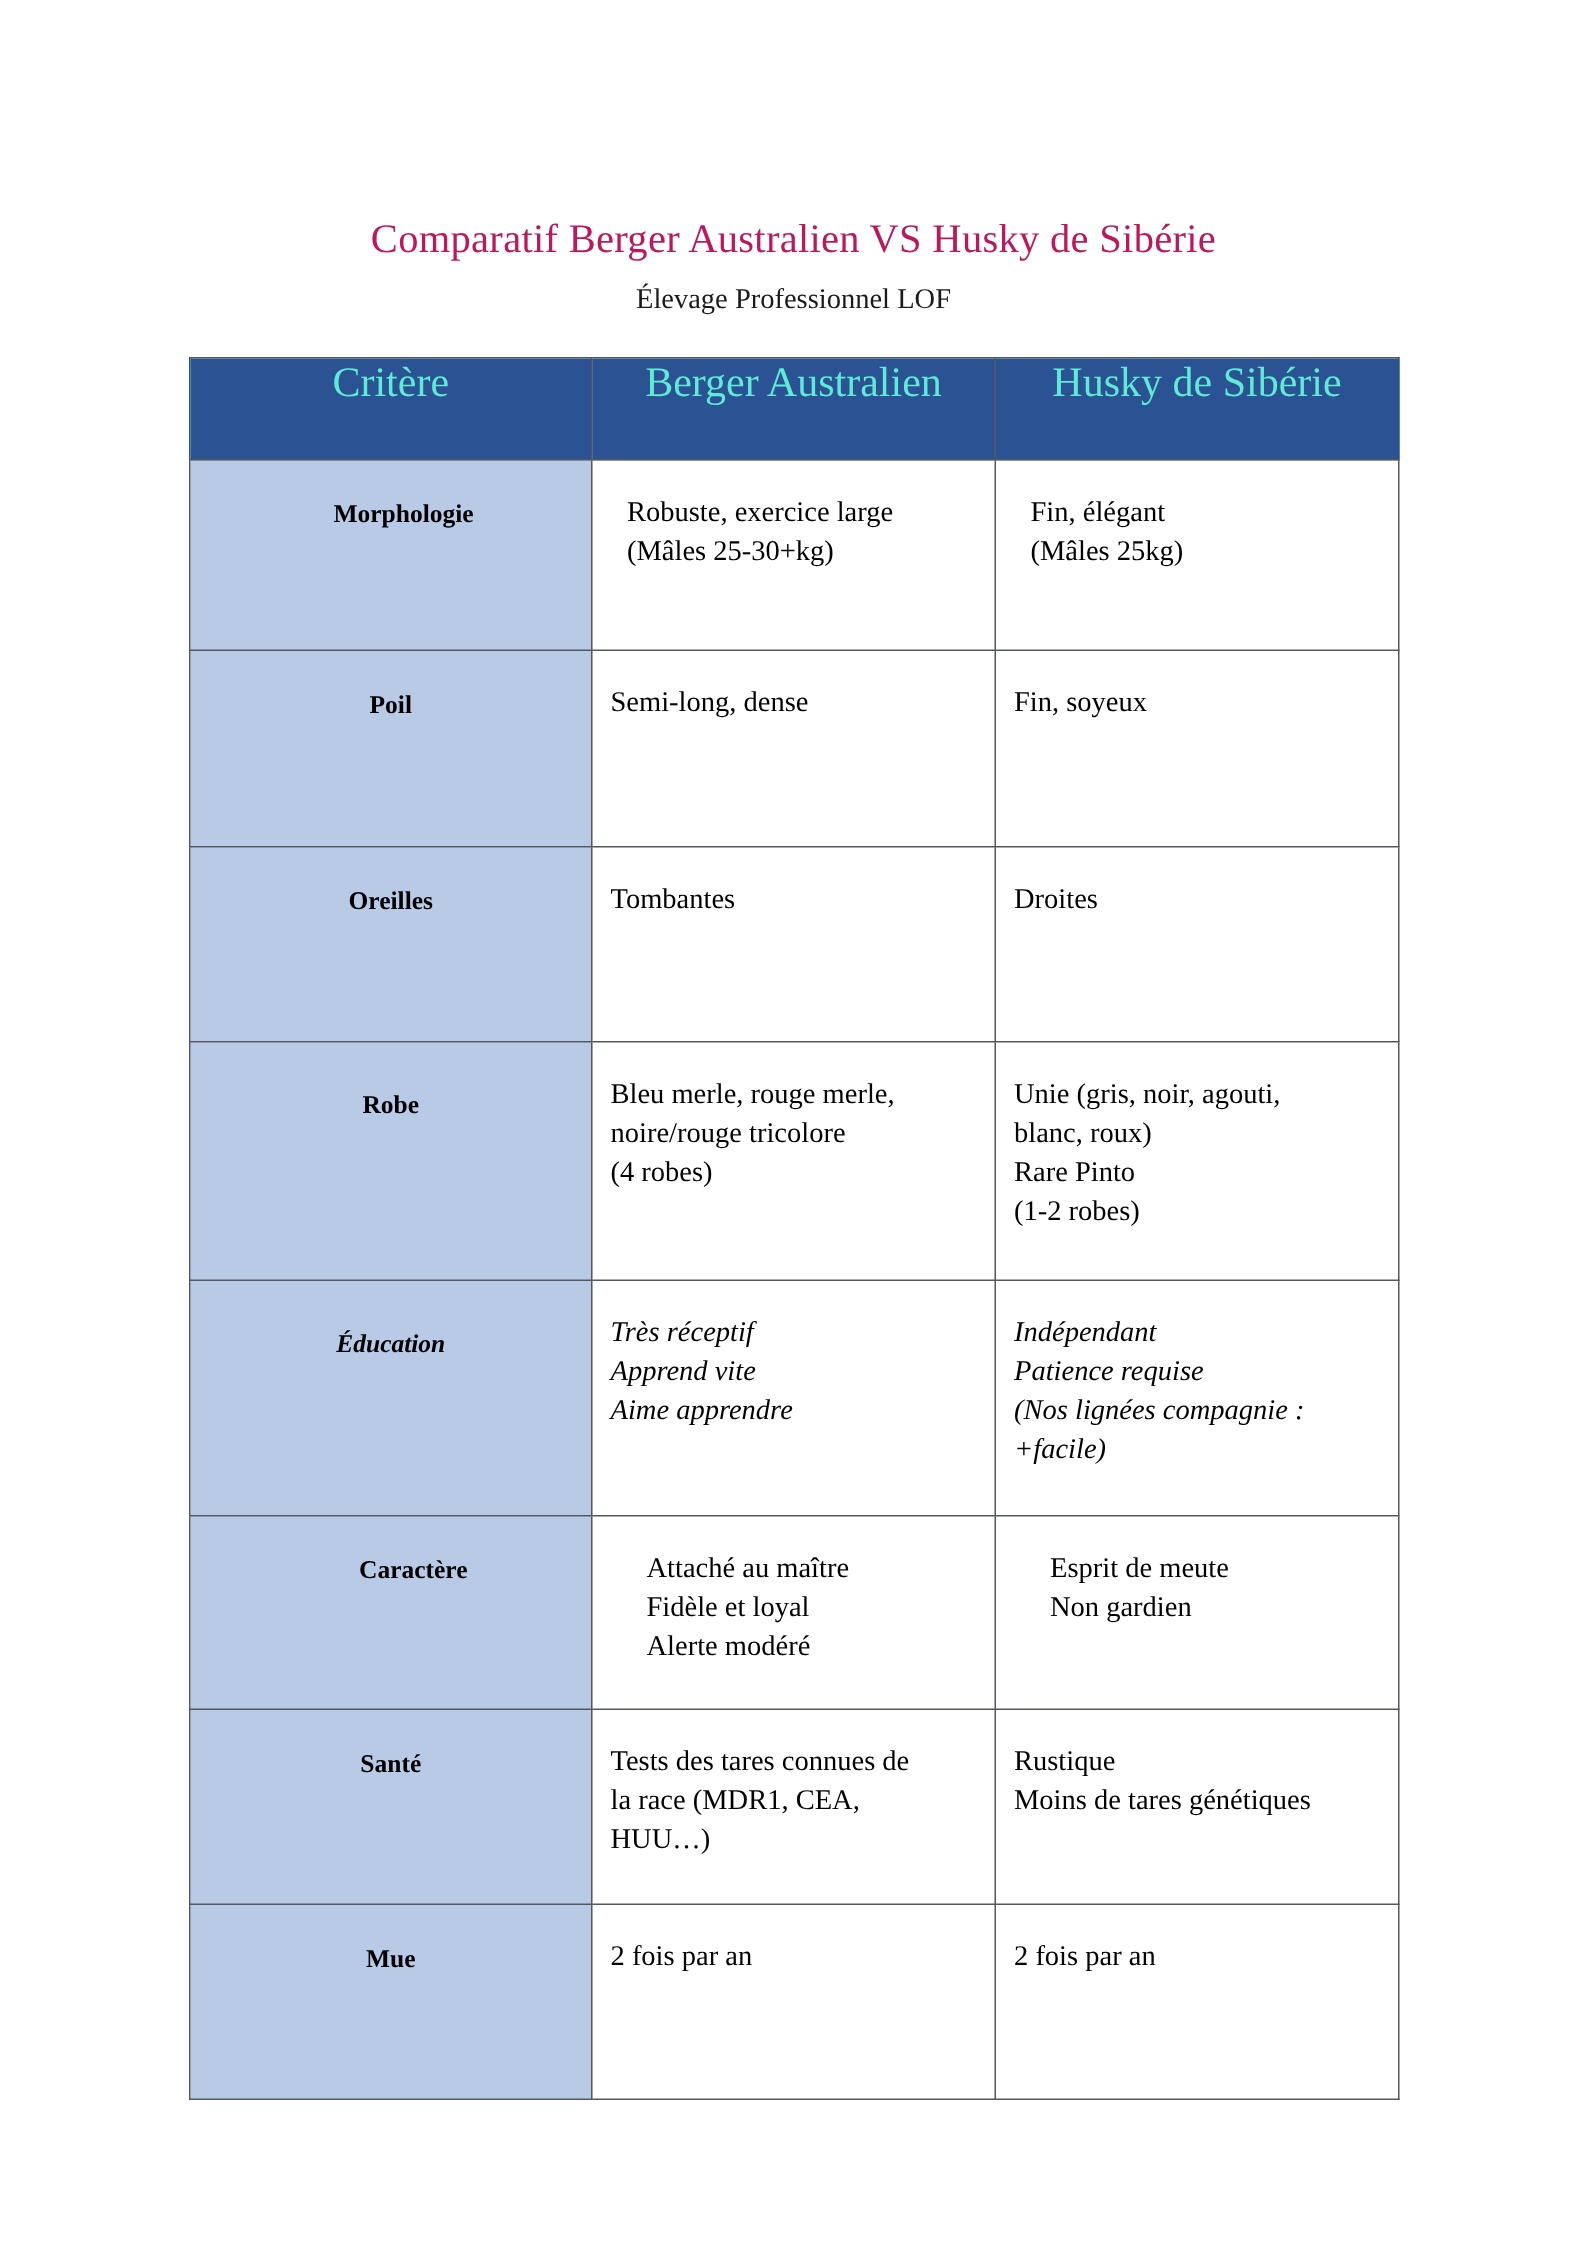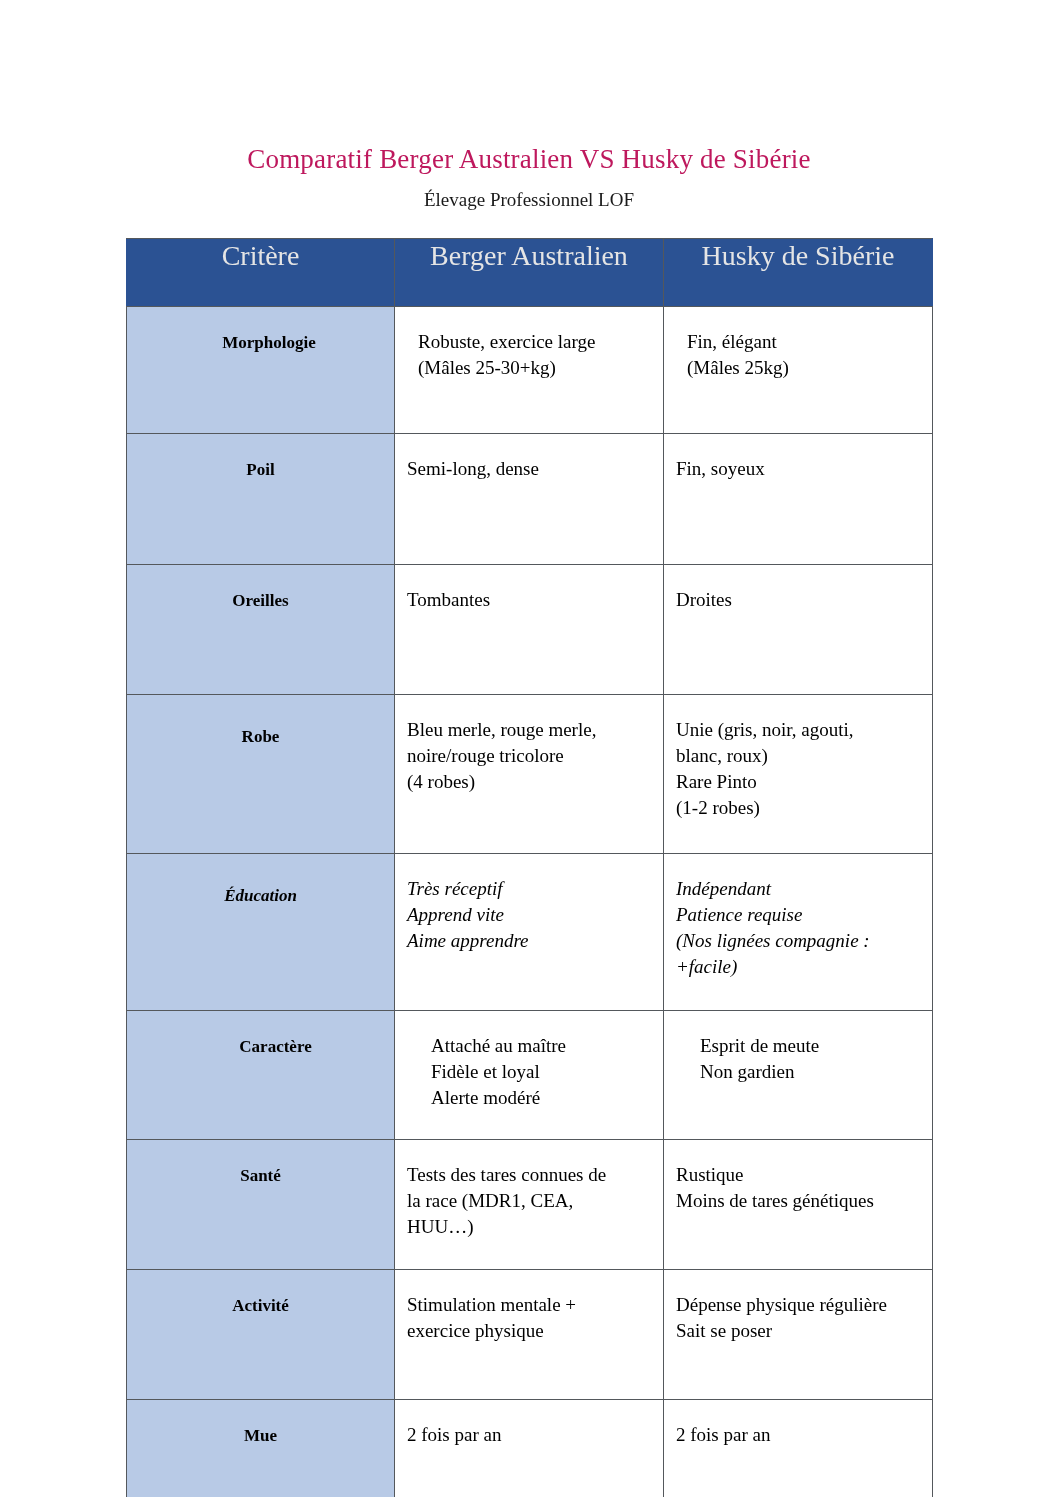--- a/index.html
+++ b/index.html
@@ -56,21 +56,21 @@
   .comparison-table col.col-husky    { width: 269px; }
 
   .comparison-table th,
   .comparison-table td {
     border: 1px solid #54585c;
     vertical-align: top;
     padding: 0;
   }
   thead th {
     background: #2B5293;
-    color: #e5e5e5;
+    color: #5eead4;
     font-weight: normal;
     font-size: 28px;
     line-height: 34px;
     text-align: center;
     height: 68px;
     border-color: #2B5293;
     border-left-color: #9DB4DB;
     border-right-color: #9DB4DB;
     vertical-align: top;
     padding-top: 9px;
@@ -215,31 +215,20 @@
           <span class="cell-line">Tests des tares connues de</span>
           <span class="cell-line">la race (MDR1, CEA,</span>
           <span class="cell-line">HUU…)</span>
         </td>
         <td class="value-cell">
           <span class="cell-line">Rustique</span>
           <span class="cell-line">Moins de tares génétiques</span>
         </td>
       </tr>
 
-      <tr class="row-activite">
-        <td class="criteria-cell">Activité</td>
-        <td class="value-cell">
-          <span class="cell-line">Stimulation mentale +</span>
-          <span class="cell-line">exercice physique</span>
-        </td>
-        <td class="value-cell">
-          <span class="cell-line">Dépense physique régulière</span>
-          <span class="cell-line">Sait se poser</span>
-        </td>
-      </tr>
 
       <tr class="row-mue">
         <td class="criteria-cell">Mue</td>
         <td class="value-cell">
           <span class="cell-line">2 fois par an</span>
         </td>
         <td class="value-cell">
           <span class="cell-line">2 fois par an</span>
         </td>
       </tr>

